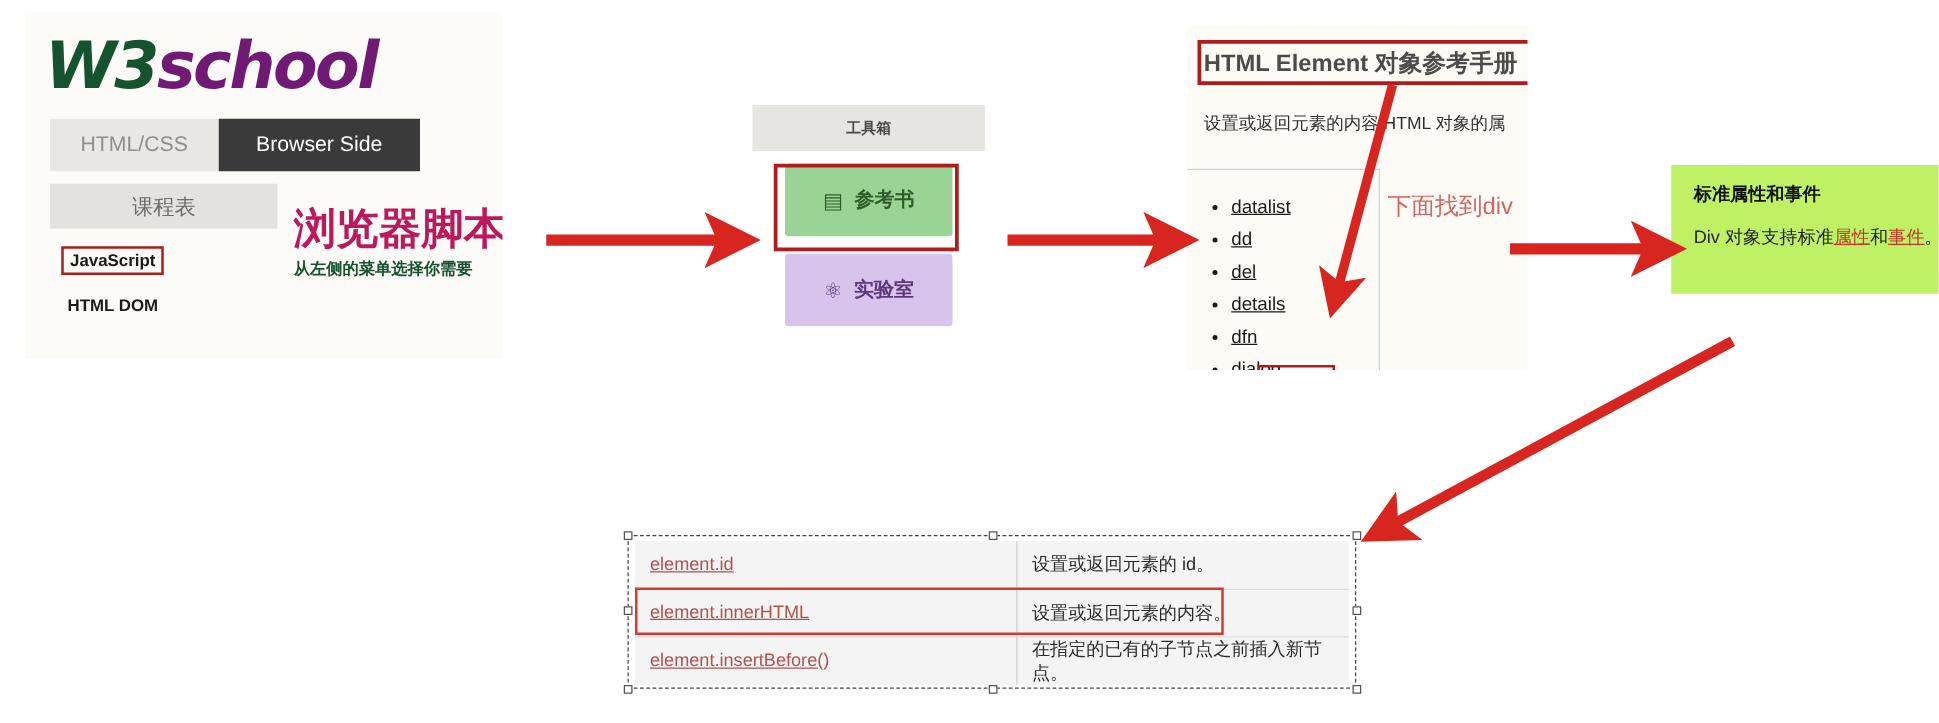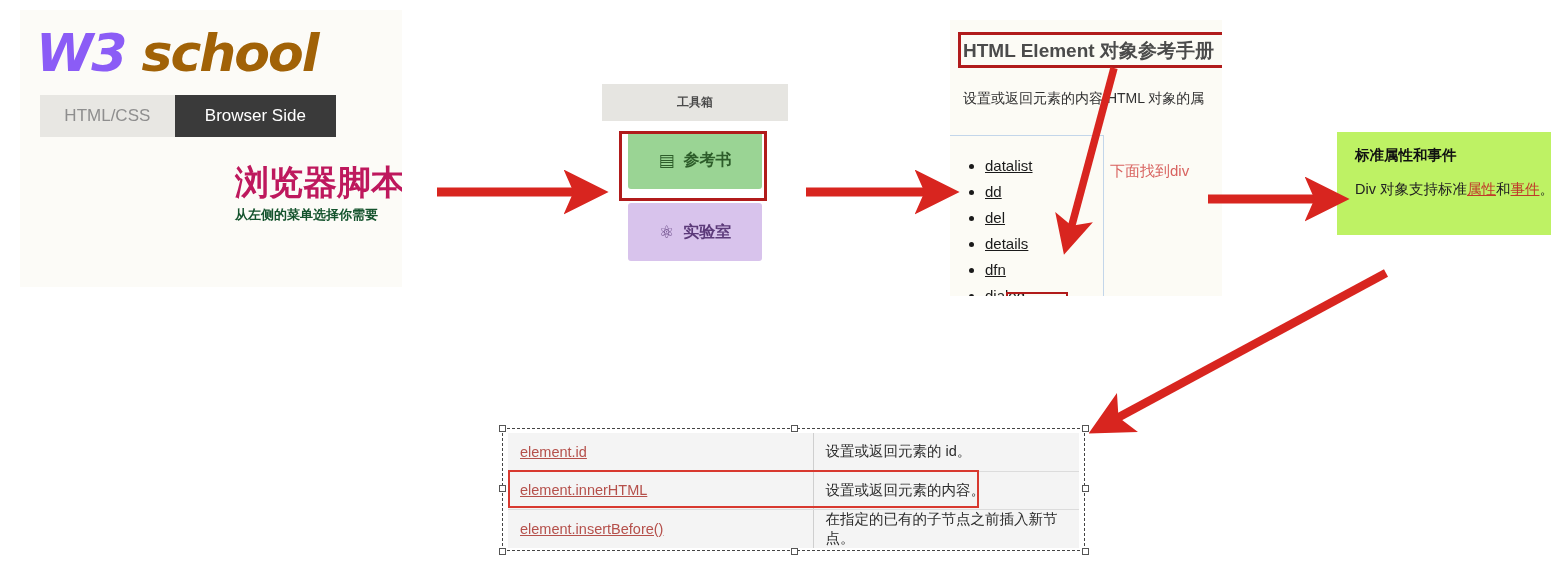--- a/index.html
+++ b/index.html
@@ -13,22 +13,22 @@
   .abs{position:absolute;}
 
   
   #panel-w3school{
     left:20px;top:10px;width:382px;height:277px;
     background:#fcfbf7;
     overflow:hidden;
   }
   #logo-wrap{position:absolute;left:16px;top:8px;height:70px;display:flex;align-items:center;}
   #logo-wrap .lg{font-family:"DejaVu Sans",sans-serif;font-weight:bold;font-style:italic;font-size:52px;letter-spacing:-2px;line-height:1;}
-  #logo-w3{color:#8b5cf6;}
-  #logo-school{color:#a16207;font-weight:bold;font-style:italic;margin-left:16px;}
+  #logo-w3{color:#14532d;}
+  #logo-school{color:#701a75;font-weight:bold;font-style:italic;}
 
   #navbar{position:absolute;left:20px;top:85px;width:296px;height:42px;display:flex;}
   .navtab{height:42px;display:flex;align-items:center;justify-content:center;font-size:17px;}
   #tab-htmlcss{width:162px;background:#e8e7e3;color:#8e8e8e;}
   #tab-browserside{width:194px;background:#3a3a3a;color:#ffffff;}
   #tab-extra{flex:1;background:#e8e7e3;}
 
   #sidebar{position:absolute;left:20px;top:137px;width:182px;height:150px;background:#fcfbf7;}
   #sidebar-title{height:36px;background:#e3e2de;color:#6d6d6d;font-size:17px;display:flex;align-items:center;justify-content:center;}
   #sidebar-list{padding:14px 0 0 14px;background:#fcfbf7;height:114px;}
@@ -65,21 +65,21 @@
   #ref-listbox{
     position:absolute;left:-2px;top:115px;width:156px;height:178px;
     background:#fcfbf5;border:1px solid #c3d6ea;box-sizing:border-box;overflow:hidden;
   }
   #ref-list{margin:0;padding:4px 0 0 36px;list-style:disc;}
   #ref-list li{font-size:15px;line-height:1;margin-bottom:11px;color:#1a1a1a;}
   #ref-list li span{text-decoration:underline;color:#1a1a1a;}
   #ref-list li.clipped-top{height:7px;overflow:hidden;margin-bottom:11px;}
   #div-outline{position:absolute;left:56px;top:272px;width:62px;height:22px;border:2px solid #b11b1b;box-sizing:border-box;}
 
-  #ref-note{position:absolute;left:1110px;top:162px;font-size:15px;color:#d8625f;white-space:nowrap;}
+  #ref-note{position:absolute;left:1110px;top:152px;font-size:19px;color:#d8625f;white-space:nowrap;}
 
   
   #panel-attrs{
     left:1337px;top:132px;width:214px;height:103px;
     background:#bef264;
   }
   #attrs-title{position:absolute;left:18px;top:14px;font-size:14.5px;font-weight:bold;color:#111;white-space:nowrap;}
   #attrs-text{position:absolute;left:18px;top:48px;font-size:14.5px;color:#222;white-space:nowrap;}
   .lnk{color:#c0392b;text-decoration:underline;}
 
@@ -107,20 +107,27 @@
     <span class="lg" id="logo-w3">W3</span>
     <span class="lg" id="logo-school">school</span>
   </div>
 
   <div id="navbar">
     <div class="navtab" id="tab-htmlcss">HTML/CSS</div>
     <div class="navtab" id="tab-browserside">Browser Side</div>
     <div class="navtab" id="tab-extra"></div>
   </div>
 
+  <div id="sidebar">
+    <div id="sidebar-title">课程表</div>
+    <div id="sidebar-list">
+      <div class="side-item" id="side-item-javascript">JavaScript</div><br>
+      <div class="side-item" id="side-item-htmldom">HTML DOM</div>
+    </div>
+  </div>
 
   <div id="p1-content">
     <div id="p1-heading">浏览器脚本教</div>
     <div id="p1-sub">从左侧的菜单选择你需要</div>
   </div>
 </div>
 
 <div class="abs" id="panel-toolbox">
   <div id="toolbox-title">工具箱</div>
   <div id="toolbox-body">

